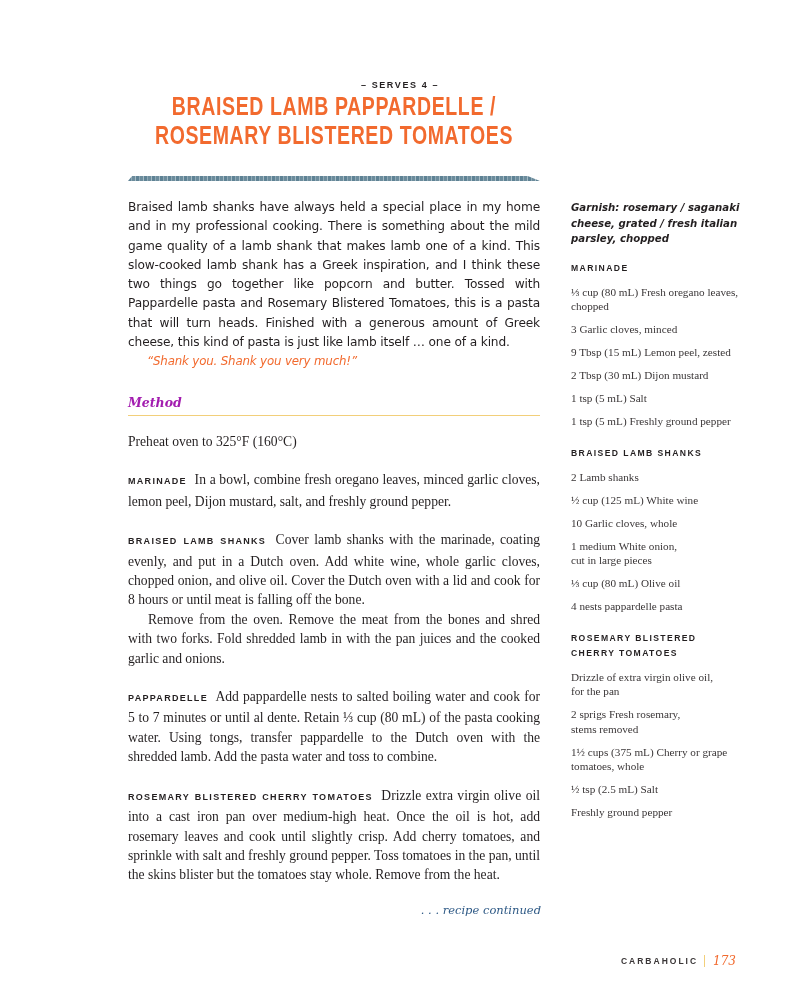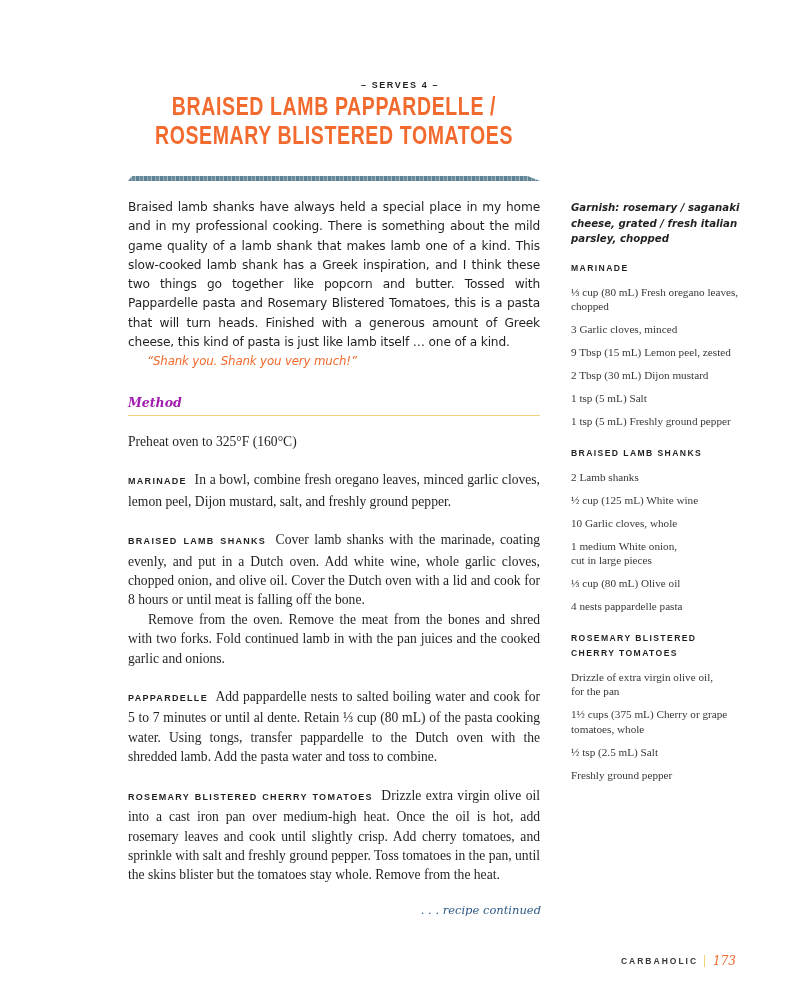--- a/index.html
+++ b/index.html
@@ -125,21 +125,21 @@
 
     <p>
       <span class="step-label">MARINADE</span>
       <span>In a bowl, combine fresh oregano leaves, minced garlic cloves, lemon peel, Dijon mustard, salt, and freshly ground pepper.</span>
     </p>
 
     <p>
       <span class="step-label">BRAISED LAMB SHANKS</span>
       <span>Cover lamb shanks with the marinade, coating evenly, and put in a Dutch oven. Add white wine, whole garlic cloves, chopped onion, and olive oil. Cover the Dutch oven with a lid and cook for 8 hours or until meat is falling off the bone.</span>
     </p>
-    <p class="cont">Remove from the oven. Remove the meat from the bones and shred with two forks. Fold continued lamb in with the pan juices and the cooked garlic and onions.</p>
+    <p class="cont">Remove from the oven. Remove the meat from the bones and shred with two forks. Fold shredded lamb in with the pan juices and the cooked garlic and onions.</p>
 
     <p>
       <span class="step-label">PAPPARDELLE</span>
       <span>Add pappardelle nests to salted boiling water and cook for 5 to 7 minutes or until al dente. Retain ⅓ cup (80 mL) of the pasta cooking water. Using tongs, transfer pappardelle to the Dutch oven with the shredded lamb. Add the pasta water and toss to combine.</span>
     </p>
 
     <p>
       <span class="step-label">ROSEMARY BLISTERED CHERRY TOMATOES</span>
       <span>Drizzle extra virgin olive oil into a cast iron pan over medium-high heat. Once the oil is hot, add rosemary leaves and cook until slightly crisp. Add cherry tomatoes, and sprinkle with salt and freshly ground pepper. Toss tomatoes in the pan, until the skins blister but the tomatoes stay whole. Remove from the heat.</span>
     </p>
@@ -166,20 +166,21 @@
       <li>½ cup (125 mL) White wine</li>
       <li>10 Garlic cloves, whole</li>
       <li style="width:110px">1 medium White onion, cut in large pieces</li>
       <li>⅓ cup (80 mL) Olive oil</li>
       <li class="gap">4 nests pappardelle pasta</li>
     </ul>
 
     <div class="ing-heading" style="width:130px">ROSEMARY BLISTERED CHERRY TOMATOES</div>
     <ul class="ing-list">
       <li style="width:150px">Drizzle of extra virgin olive oil, for the pan</li>
+      <li style="width:120px">2 sprigs Fresh rosemary, stems removed</li>
       <li style="width:162px">1½ cups (375 mL) Cherry or grape tomatoes, whole</li>
       <li>½ tsp (2.5 mL) Salt</li>
       <li>Freshly ground pepper</li>
     </ul>
   </aside>
 
   <div class="footer">
     <span class="book">CARBAHOLIC</span><span class="sep"></span><span class="pnum">173</span>
   </div>
 

